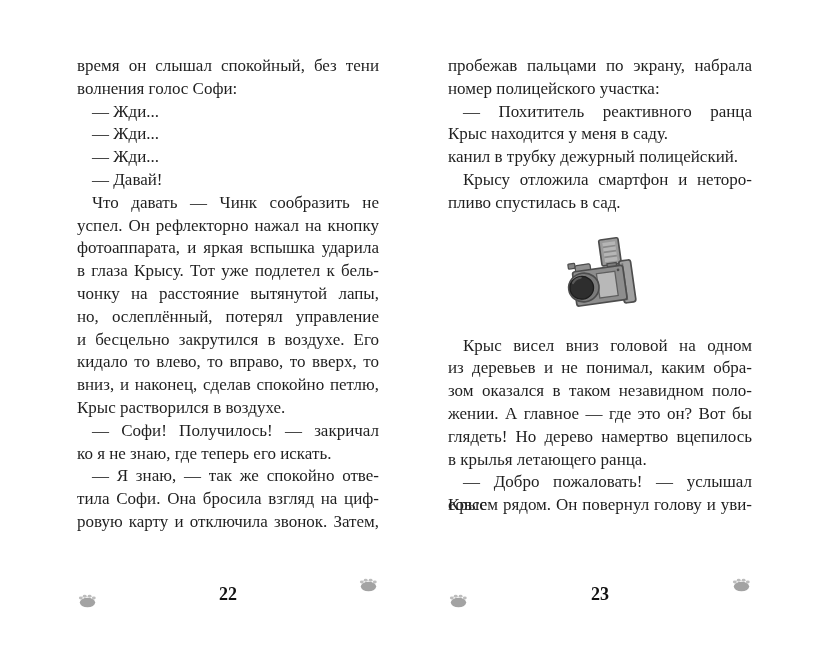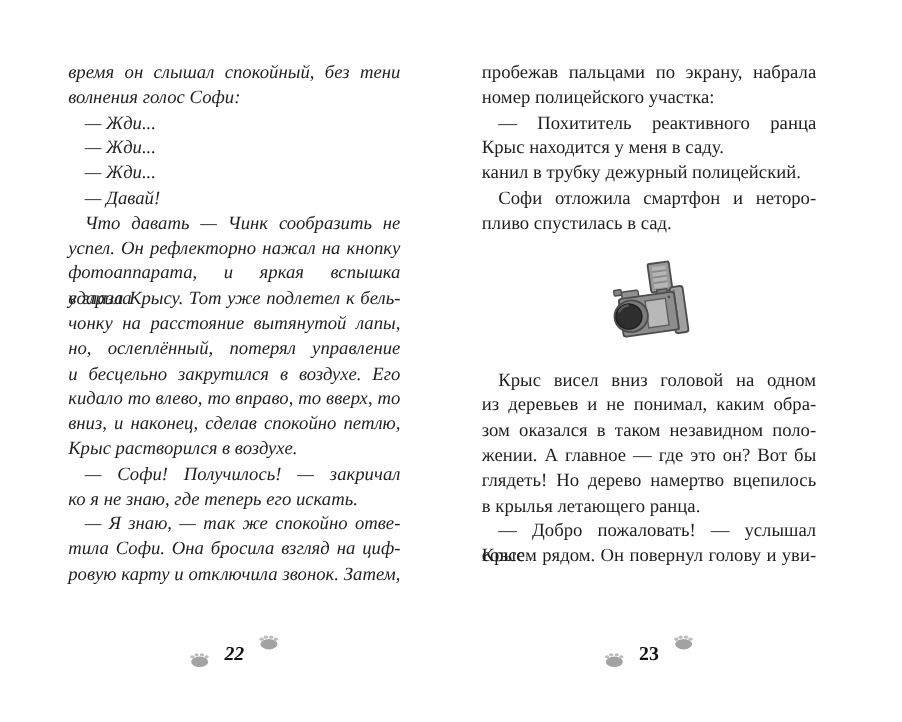--- a/index.html
+++ b/index.html
@@ -5,22 +5,22 @@
   html,body{margin:0;padding:0;background:#ffffff;}
   .spread{
     position:relative;
     width:820px;height:656px;
     background:#ffffff;
     font-family:"Liberation Serif","DejaVu Serif",serif;
     color:#1f1f1f;
     overflow:hidden;
   }
   .page{position:absolute;top:55px;}
-  .page-left{left:62px;width:302px;font-style:italic;}
-  .page-right{left:438px;width:304px;}
+  .page-left{left:77px;width:302px;}
+  .page-right{left:448px;width:304px;}
   .text-block{width:100%;}
   .line{
     height:22.8px;
     line-height:22.8px;
     font-size:17px;
     white-space:nowrap;
   }
   .line.just{
     text-align:justify;
     text-align-last:justify;
@@ -29,21 +29,21 @@
   .line.indent{text-indent:15px;}
   .img-block{
     height:120px;
     display:flex;align-items:center;justify-content:center;
   }
   .img-block svg{transform:rotate(-8deg);}
   .footer{
     position:absolute;
     top:528px;left:0;
     width:100%;
-    display:flex;align-items:center;justify-content:center;
+    display:flex;align-items:center;justify-content:space-between;
     gap:12px;
   }
   .pagenum{
     font-weight:bold;
     font-size:18px;
     color:#111111;
     line-height:22px;
   }
   .paw{display:inline-block;}
   .paw-low{transform:translateY(8px);}
@@ -101,21 +101,21 @@
     </div>
   </section>
 
   <section class="page page-right">
     <div class="text-block">
         <div class="line just">пробежав пальцами по экрану, набрала</div>
         <div class="line">номер полицейского участка:</div>
         <div class="line indent just">— Похититель реактивного ранца</div>
         <div class="line">Крыс находится у меня в саду.</div>
         <div class="line">канил в трубку дежурный полицейский.</div>
-        <div class="line indent just">Софи отложила смартфон и неторо-</div>
+        <div class="line indent just">Крысу отложила смартфон и неторо-</div>
         <div class="line">пливо спустилась в сад.</div>
         <div class="img-block">
   <svg width="88" height="76" viewBox="0 0 104 90" xmlns="http://www.w3.org/2000/svg">
 
     <rect x="56" y="4" width="23" height="31" rx="2" fill="#9a9a9a" stroke="#4d4d4d" stroke-width="2"></rect>
     <rect x="60" y="8" width="15" height="23" fill="#b5b5b5"></rect>
     <line x1="60" y1="13" x2="75" y2="13" stroke="#8a8a8a" stroke-width="2"></line>
     <line x1="60" y1="19" x2="75" y2="19" stroke="#8a8a8a" stroke-width="2"></line>
     <line x1="60" y1="25" x2="75" y2="25" stroke="#8a8a8a" stroke-width="2"></line>
     <rect x="62" y="33" width="11" height="6" fill="#7d7d7d" stroke="#4d4d4d" stroke-width="1.5"></rect>

